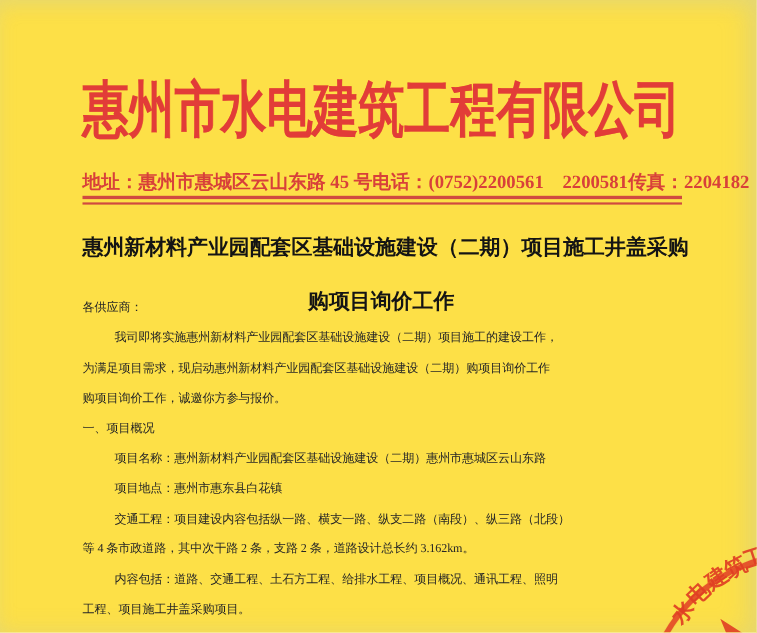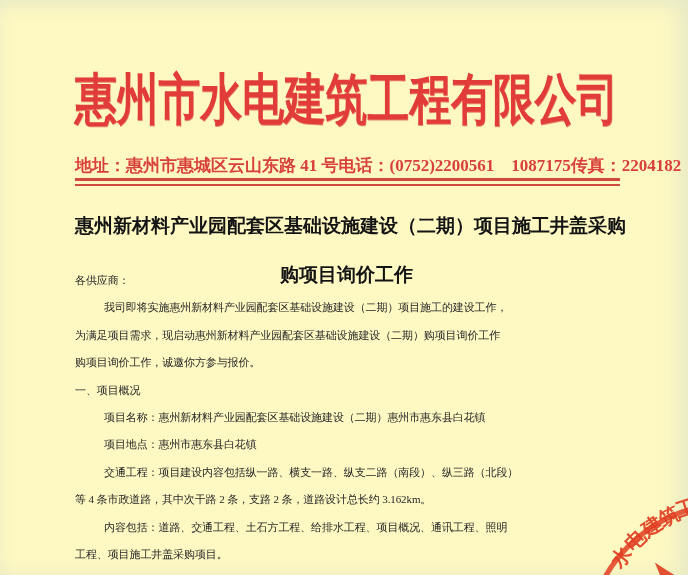--- a/index.html
+++ b/index.html
@@ -1,19 +1,19 @@
 <!DOCTYPE html>
 <html><head>
 <meta charset="utf-8">
 <style>
   html,body{margin:0;padding:0;}
   .page{
     position:relative;
     width:688px;height:575px;
-    background:#fef9c3;
+    background:#fde047;
     overflow:hidden;
     font-family:"Liberation Serif","DejaVu Serif",serif;
     box-shadow:inset -10px 0 22px rgba(175,192,204,0.22), inset 0 6px 16px rgba(190,205,214,0.15);
   }
   .content-col{position:absolute;left:75px;width:543px;}
 
   
   .company-name{
     position:absolute;top:66px;left:75px;width:715px;
     margin:0;
@@ -74,40 +74,40 @@
   }
 </style>
 </head>
 <body>
 
 <div class="page">
 
   <h1 class="company-name">惠州市水电建筑工程有限公司</h1>
 
   <div class="contact-line content-col">
-    <span>地址：惠州市惠城区云山东路 41 号</span>
-    <span>电话：(0752)2200561    1087175</span>
+    <span>地址：惠州市惠城区云山东路 45 号</span>
+    <span>电话：(0752)2200561    2200581</span>
     <span>传真：2204182</span>
   </div>
 
   <div class="rule rule-thick"></div>
   <div class="rule rule-thin"></div>
 
   <div class="doc-title content-col">
     <div>惠州新材料产业园配套区基础设施建设（二期）项目施工井盖采购</div>
     <div>购项目询价工作</div>
   </div>
 
   <div class="body-block content-col">
     <div class="line">各供应商：</div>
     <div class="line indent">我司即将实施惠州新材料产业园配套区基础设施建设（二期）项目施工的建设工作，</div>
     <div class="line">为满足项目需求，现启动惠州新材料产业园配套区基础设施建设（二期）购项目询价工作</div>
     <div class="line">购项目询价工作，诚邀你方参与报价。</div>
     <div class="line">一、项目概况</div>
-    <div class="line indent">项目名称：惠州新材料产业园配套区基础设施建设（二期）惠州市惠东县白花镇</div>
+    <div class="line indent">项目名称：惠州新材料产业园配套区基础设施建设（二期）惠州市惠城区云山东路</div>
     <div class="line indent">项目地点：惠州市惠东县白花镇</div>
     <div class="line indent">交通工程：项目建设内容包括纵一路、横支一路、纵支二路（南段）、纵三路（北段）</div>
     <div class="line">等 4 条市政道路，其中次干路 2 条，支路 2 条，道路设计总长约 3.162km。</div>
     <div class="line indent">内容包括：道路、交通工程、土石方工程、给排水工程、项目概况、通讯工程、照明</div>
     <div class="line">工程、项目施工井盖采购项目。</div>
   </div>
 
   <div class="stamp">
     <div class="stamp-circle"></div>
     <span class="stamp-char sc0">水</span>

